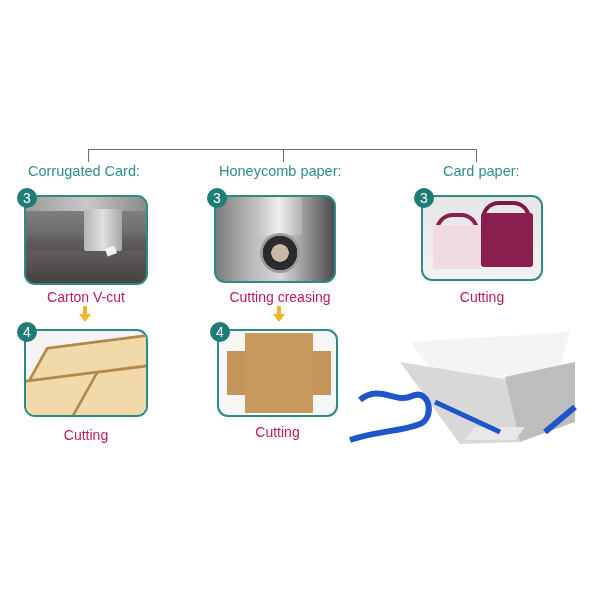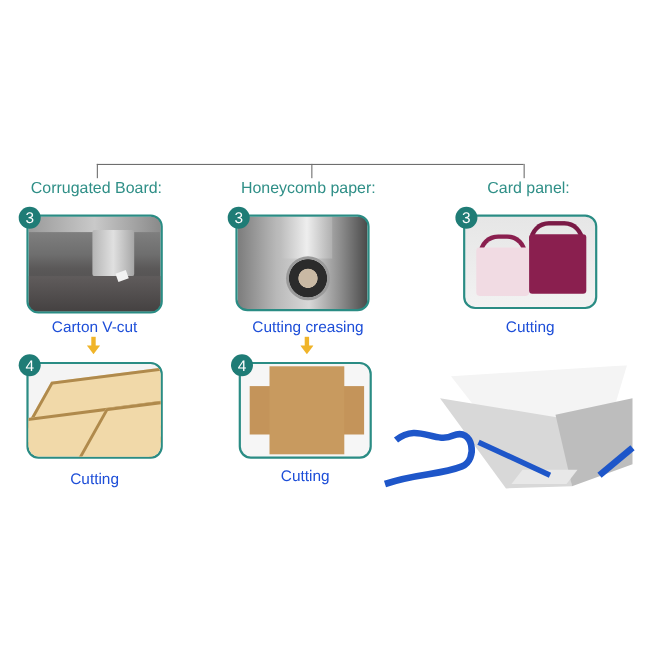--- a/index.html
+++ b/index.html
@@ -8,21 +8,21 @@
 
   .tree-h { position: absolute; top: 149px; left: 88px; width: 388px; height: 1px; background: #6e6e6e; }
   .tree-v { position: absolute; top: 149px; width: 1px; height: 13px; background: #6e6e6e; }
 
   .cat-title { position: absolute; top: 163px; font-size: 14.5px; color: #2f8f87; white-space: nowrap; }
 
   .frame { position: absolute; border: 2px solid #2a8c84; border-radius: 11px; overflow: hidden; background: #ddd; }
   .badge { position: absolute; width: 20px; height: 20px; border-radius: 50%; background: #1f7c76;
            color: #fff; font-size: 14px; line-height: 20px; text-align: center; font-weight: normal; z-index: 3; }
 
-  .caption { position: absolute; font-size: 14px; color: #1d4ed8; text-align: center; white-space: nowrap; }
+  .caption { position: absolute; font-size: 14px; color: #be185d; text-align: center; white-space: nowrap; }
 
   .arrow { position: absolute; width: 12px; height: 16px; z-index: 2; }
 
   
   .img-vcut { background: linear-gradient(180deg, #8a8a8a 0%, #6e6e6e 40%, #5a5858 55%, #4b4949 100%); }
   .img-vcut .head { position: absolute; left: 58px; top: 12px; width: 38px; height: 42px; background: linear-gradient(90deg,#b5b5b5,#e0e0e0,#a7a7a7); border-radius: 2px; }
   .img-vcut .rail { position: absolute; left: 0; top: 0; width: 100%; height: 14px; background: linear-gradient(90deg,#9a9a9a,#c9c9c9,#8a8a8a); }
   .img-vcut .floor { position: absolute; left: 0; top: 54px; width: 100%; height: 40px; background: linear-gradient(180deg,#605c5c,#3e3b3b); }
   .img-vcut .blade { position: absolute; left: 80px; top: 50px; width: 10px; height: 8px; background: #f2f2f2; transform: rotate(-20deg); }
 
@@ -46,23 +46,23 @@
   .gift { position: absolute; left: 340px; top: 332px; width: 240px; height: 120px; }
 </style>
 </head>
 <body>
 
 <div class="tree-h"></div>
 <div class="tree-v" style="left:88px"></div>
 <div class="tree-v" style="left:283px"></div>
 <div class="tree-v" style="left:476px"></div>
 
-<div class="cat-title" style="left:28px">Corrugated Board:</div>
+<div class="cat-title" style="left:28px">Corrugated Card:</div>
 <div class="cat-title" style="left:219px">Honeycomb paper:</div>
-<div class="cat-title" style="left:443px">Card panel:</div>
+<div class="cat-title" style="left:443px">Card paper:</div>
 
 <div>
   <div class="frame img-vcut" style="left:24px;top:195px;width:124px;height:90px">
     <div class="rail"></div>
       <div class="floor"></div>
       <div class="head"></div>
       <div class="blade"></div>
   </div>
   <div class="badge" style="left:17px;top:188px">3</div>
   <div class="caption" style="left:24px;top:289px;width:124px">Carton V-cut</div>

